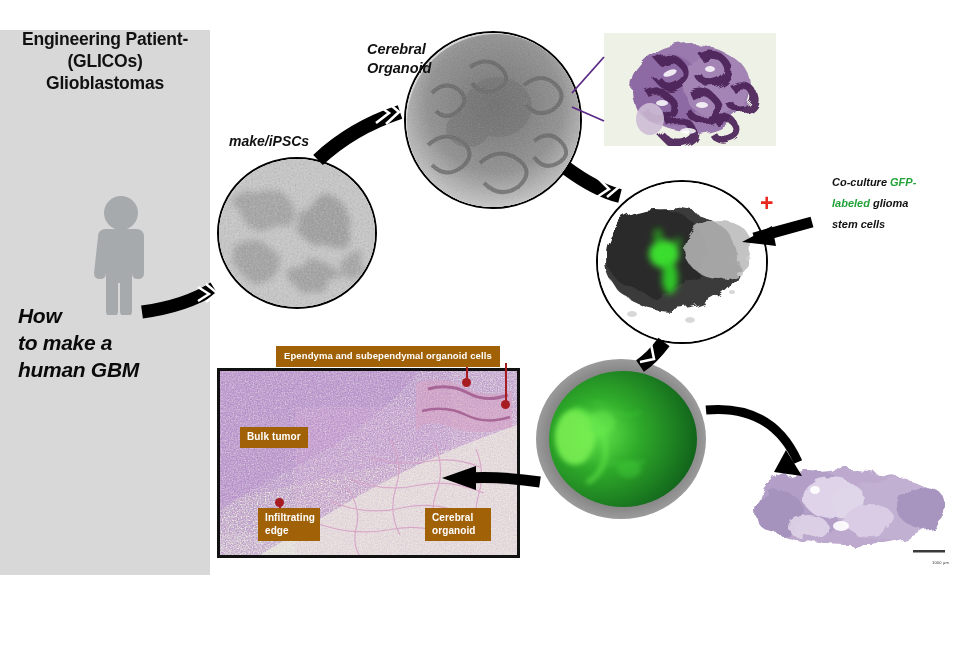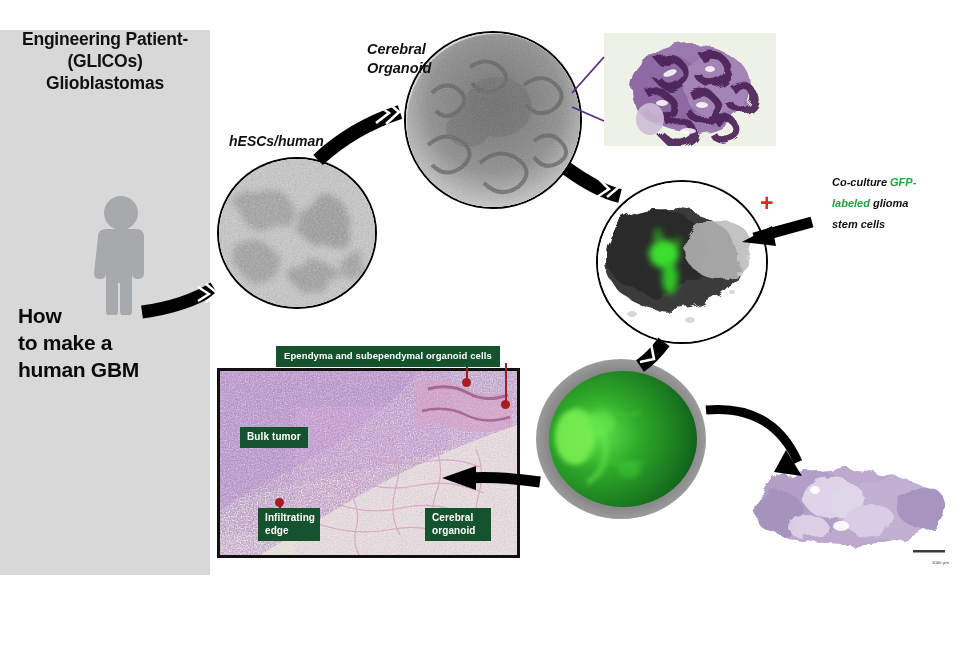--- a/index.html
+++ b/index.html
@@ -7,21 +7,21 @@
        font-family:"Liberation Sans",sans-serif;}
   #stage{position:absolute;left:0;top:0;width:944px;height:645px;background:#ffffff;}
 
   
   .sidebar{position:absolute;left:0;top:30px;width:210px;height:545px;background:#d8d8d8;}
   .side-title{position:absolute;left:8px;top:28px;width:194px;text-align:center;
               font-weight:bold;font-size:17.5px;line-height:22px;color:#111;
               letter-spacing:-0.2px;}
   .side-sub{position:absolute;left:18px;top:302px;width:180px;text-align:left;
             font-weight:bold;font-size:21px;line-height:27px;color:#0a0a0a;
-            letter-spacing:-0.3px;}
+            letter-spacing:-0.3px;font-style:italic;}
   .person{position:absolute;left:88px;top:195px;width:66px;height:120px;}
 
   
   .circ{position:absolute;border-radius:50%;overflow:hidden;
         border:2.5px solid #000;box-sizing:border-box;}
 
   .c-stem{left:217px;top:157px;width:160px;height:152px;}
   .c-org {left:404px;top:31px;width:178px;height:178px;}
   .c-gfp {left:596px;top:180px;width:172px;height:164px;}
   .c-glico{left:535px;top:357px;width:172px;height:164px;border:none;}
@@ -39,21 +39,21 @@
   .photo{position:absolute;overflow:hidden;}
   .he-top{left:604px;top:33px;width:172px;height:113px;background:#eef1e6;
           border:0px solid #ccc;}
   .he-bot{left:737px;top:450px;width:220px;height:118px;background:#ffffff;}
 
   
   .hist{position:absolute;left:217px;top:368px;width:303px;height:190px;
         border:3px solid #111;box-sizing:border-box;overflow:hidden;background:#e9eade;}
 
   
-  .rbox{position:absolute;background:#14532d;color:#fff;font-weight:bold;
+  .rbox{position:absolute;background:#a16207;color:#fff;font-weight:bold;
         font-size:10px;line-height:12.5px;padding:4px 7px;box-sizing:border-box;
         letter-spacing:0.1px;}
   .rb-epen{left:276px;top:346px;font-size:9.5px;padding:4px 8px;white-space:nowrap;}
   .rb-bulk{left:240px;top:427px;}
   .rb-infil{left:258px;top:508px;width:62px;}
   .rb-cereb{left:425px;top:508px;width:66px;}
 
   .ldot{position:absolute;width:9px;height:9px;border-radius:50%;background:#a71c20;}
   .lline{position:absolute;background:#a71c20;width:2px;}
   .scaletxt{position:absolute;right:8px;bottom:3px;font-size:4px;color:#333;
@@ -110,21 +110,21 @@
         <ellipse cx="48" cy="52" rx="26" ry="22" fill="#7c7c7c"></ellipse>
         <ellipse cx="104" cy="62" rx="28" ry="24" fill="#6e6e6e"></ellipse>
         <ellipse cx="40" cy="104" rx="22" ry="17" fill="#7a7a7a"></ellipse>
         <ellipse cx="96" cy="118" rx="24" ry="16" fill="#767676"></ellipse>
         <ellipse cx="132" cy="104" rx="16" ry="14" fill="#7f7f7f"></ellipse>
       </g>
       <rect width="160" height="152" filter="url(#grain1)" opacity="0.5"></rect>
       <rect width="160" height="152" fill="#b9b9b9" opacity="0.18"></rect>
     </svg>
   </div>
-  <div class="ital lbl-hesc">hESCs/human</div>
+  <div class="ital lbl-hesc">make/iPSCs</div>
 
   <div class="circ c-org">
     <svg viewBox="0 0 178 178" width="178" height="178" preserveAspectRatio="none">
       <defs>
         <filter id="grain2">
             <feTurbulence type="fractalNoise" baseFrequency="0.9" numOctaves="3" seed="11"></feTurbulence>
           <feColorMatrix type="saturate" values="0"></feColorMatrix>
           </filter>
         <radialGradient id="og" cx="50%" cy="40%" r="62%">
           <stop offset="0%" stop-color="#6d6d6d"></stop>

